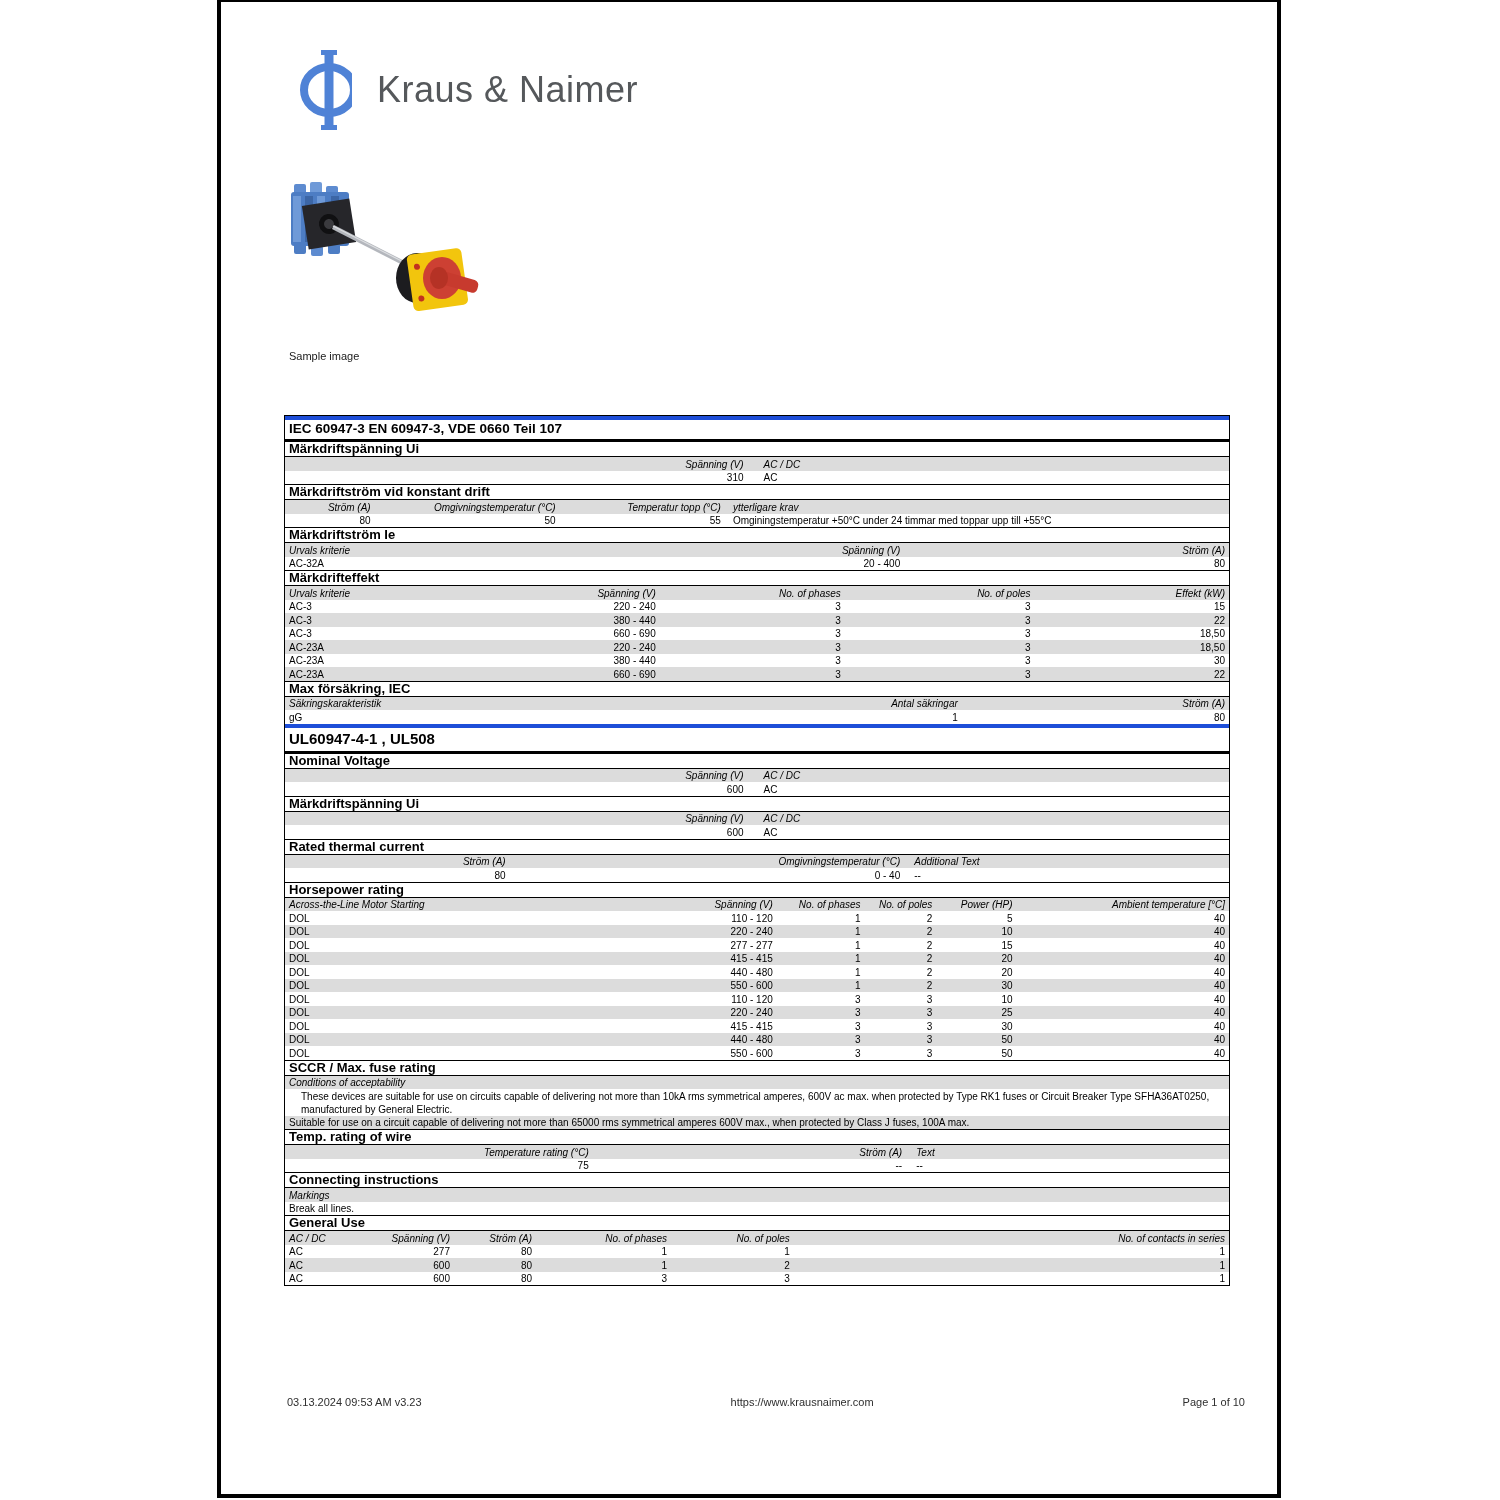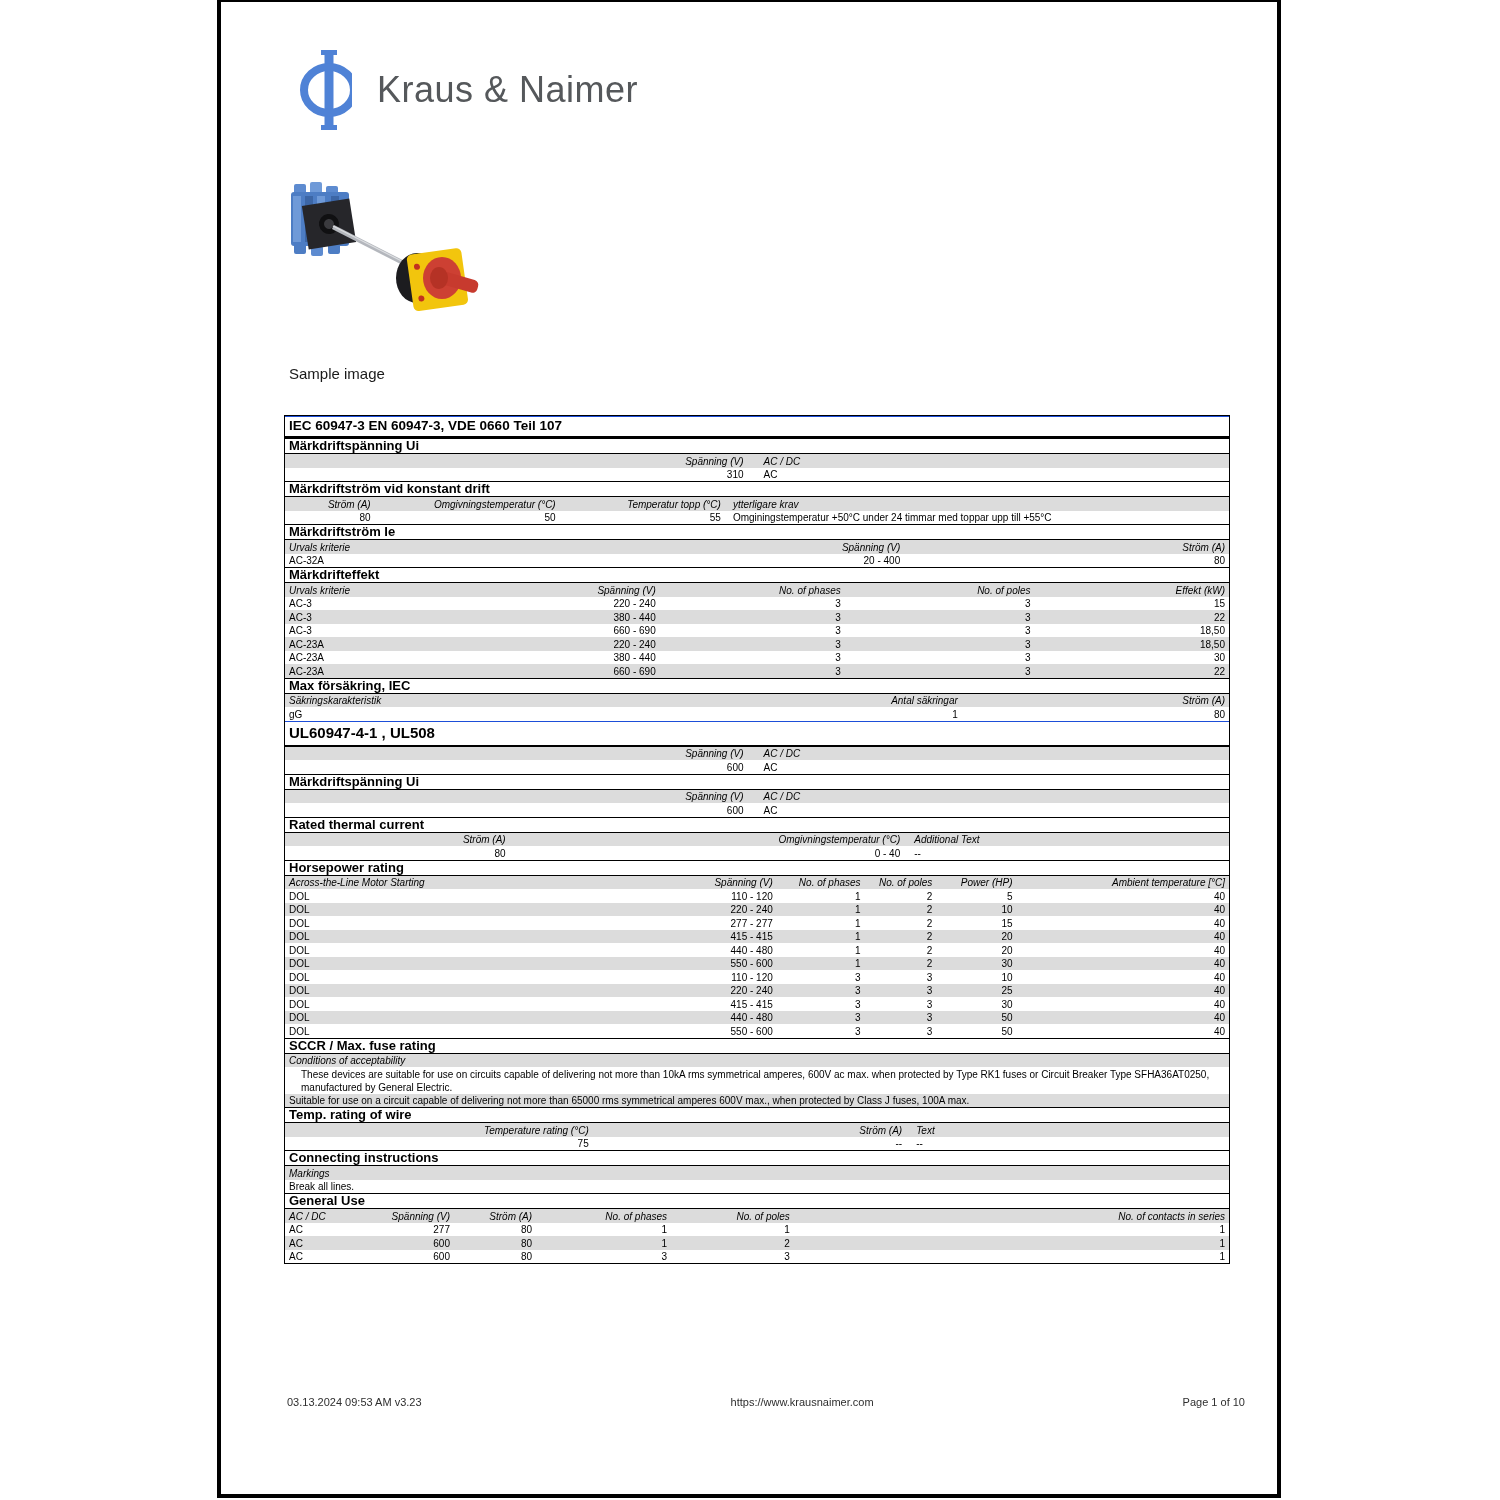--- a/index.html
+++ b/index.html
@@ -4,32 +4,32 @@
 <style>
   html,body{margin:0;padding:0;background:#ffffff;}
   body{width:1500px;height:1500px;position:relative;font-family:"Liberation Sans",sans-serif;color:#000;}
   .page{position:absolute;left:217px;top:-2px;width:1064px;height:1500px;
         border:4px solid #000;box-sizing:border-box;background:#fff;}
   
   .logo{position:absolute;left:67px;top:48px;display:flex;align-items:center;}
   .logo-text{font-size:36px;color:#55585b;letter-spacing:0.5px;margin-left:25px;white-space:nowrap;}
   
   .product{position:absolute;left:62px;top:176px;}
-  .sample-caption{position:absolute;left:68px;top:348px;font-size:15px;color:#1a1a1a;margin-top:15px;}
+  .sample-caption{position:absolute;left:68px;top:348px;font-size:11px;color:#1a1a1a;}
   
   .ds-box{position:absolute;left:631px;top:151px;width:370px;height:211px;background:#d6e9fb;
           border-radius:14px;box-sizing:border-box;padding:24px 32px;}
   .ds-title{font-size:27px;font-weight:bold;letter-spacing:-0.3px;margin-bottom:16px;}
   .ds-field{font-size:13.5px;line-height:21px;}
   .ds-label{font-weight:bold;}
   
   #spec-table{position:absolute;left:63px;top:413px;width:946px;border:1px solid #000;
               box-sizing:border-box;background:#fff;}
   .tt-title{font-weight:bold;font-size:13.5px;line-height:16px;padding:1px 4px 2px;
-            border-top:1px solid #1d4ed8;border-bottom:2px solid #000;}
+            border-top:4px solid #1d4ed8;border-bottom:2px solid #000;}
   .tt-title-big{font-size:15px;line-height:18px;padding:2px 4px 3px;}
   .tt-sub{font-weight:bold;font-size:13px;line-height:12px;padding:1px 4px;
           border-top:1px solid #000;border-bottom:1px solid #000;}
   .tt-row{display:flex;min-height:13.5px;font-size:10px;line-height:13px;align-items:flex-start;}
   .tt-row.gray{background:#dcdcdc;}
   .tt-row.hdr{background:#dcdcdc;font-style:italic;}
   .tt-cell{box-sizing:border-box;padding:0.5px 4px 0;}
   .a-r{text-align:right;} .a-l{text-align:left;}
   
   .footer{position:absolute;left:66px;top:1394px;width:958px;display:flex;
@@ -180,20 +180,21 @@
         <div class="tt-cell a-l" style="width: 30%;">Säkringskarakteristik</div>
         <div class="tt-cell a-r" style="width: 41.7%;">Antal säkringar</div>
         <div class="tt-cell a-r" style="flex: 1 1 0%;">Ström (A)</div>
       </div>
       <div class="tt-row">
         <div class="tt-cell a-l" style="width: 30%;">gG</div>
         <div class="tt-cell a-r" style="width: 41.7%;">1</div>
         <div class="tt-cell a-r" style="flex: 1 1 0%;">80</div>
       </div>
       <div class="tt-title tt-title-big">UL60947-4-1 , UL508</div>
+      <div class="tt-sub">Nominal Voltage</div>
       <div class="tt-row hdr">
         <div class="tt-cell a-r" style="width: 49%;">Spänning (V)</div>
         <div class="tt-cell a-l" style="flex: 1 1 0%; padding-left: 16px;">AC / DC</div>
       </div>
       <div class="tt-row">
         <div class="tt-cell a-r" style="width: 49%;">600</div>
         <div class="tt-cell a-l" style="flex: 1 1 0%; padding-left: 16px;">AC</div>
       </div>
       <div class="tt-sub">Märkdriftspänning Ui</div>
       <div class="tt-row hdr">

